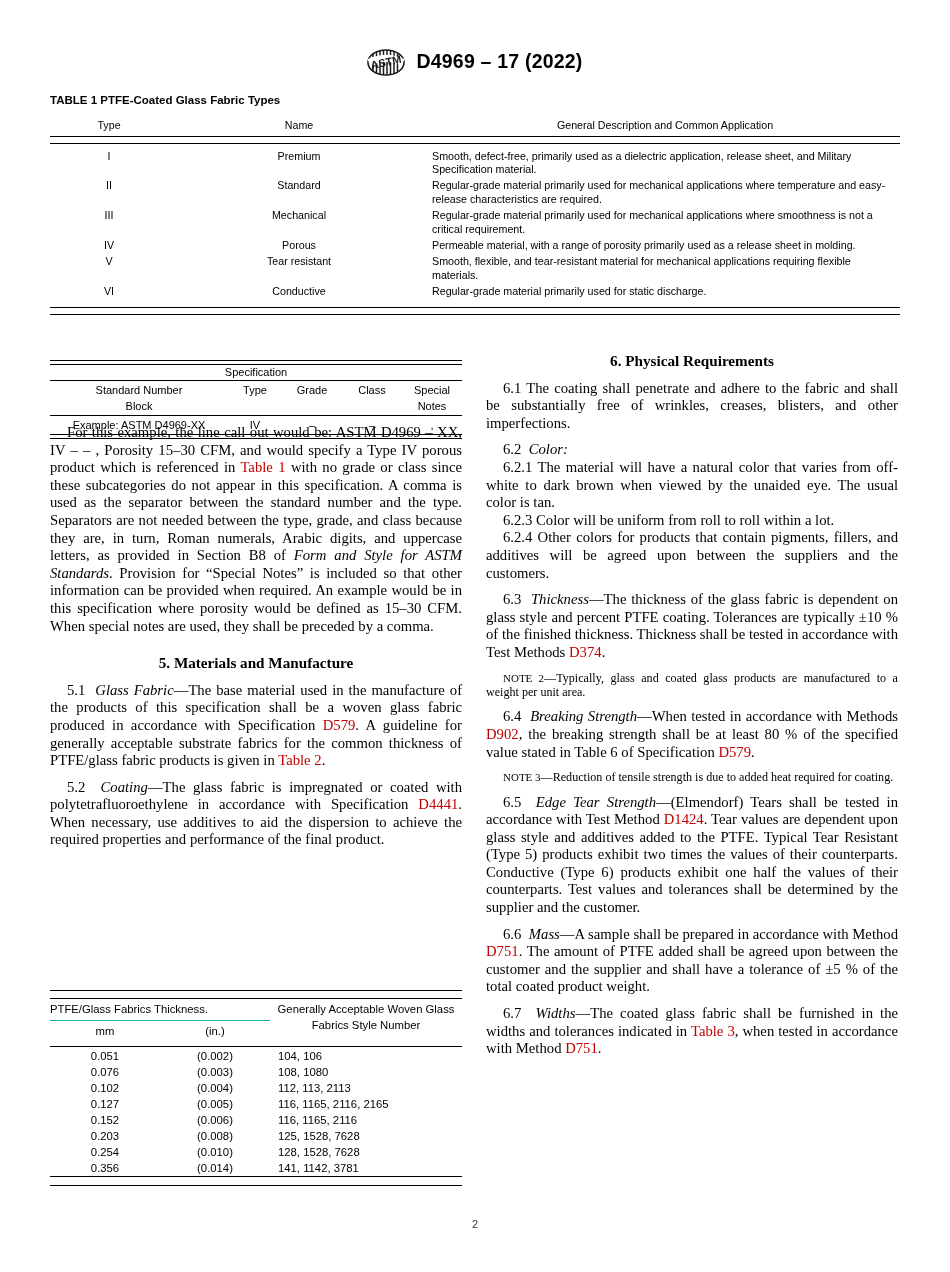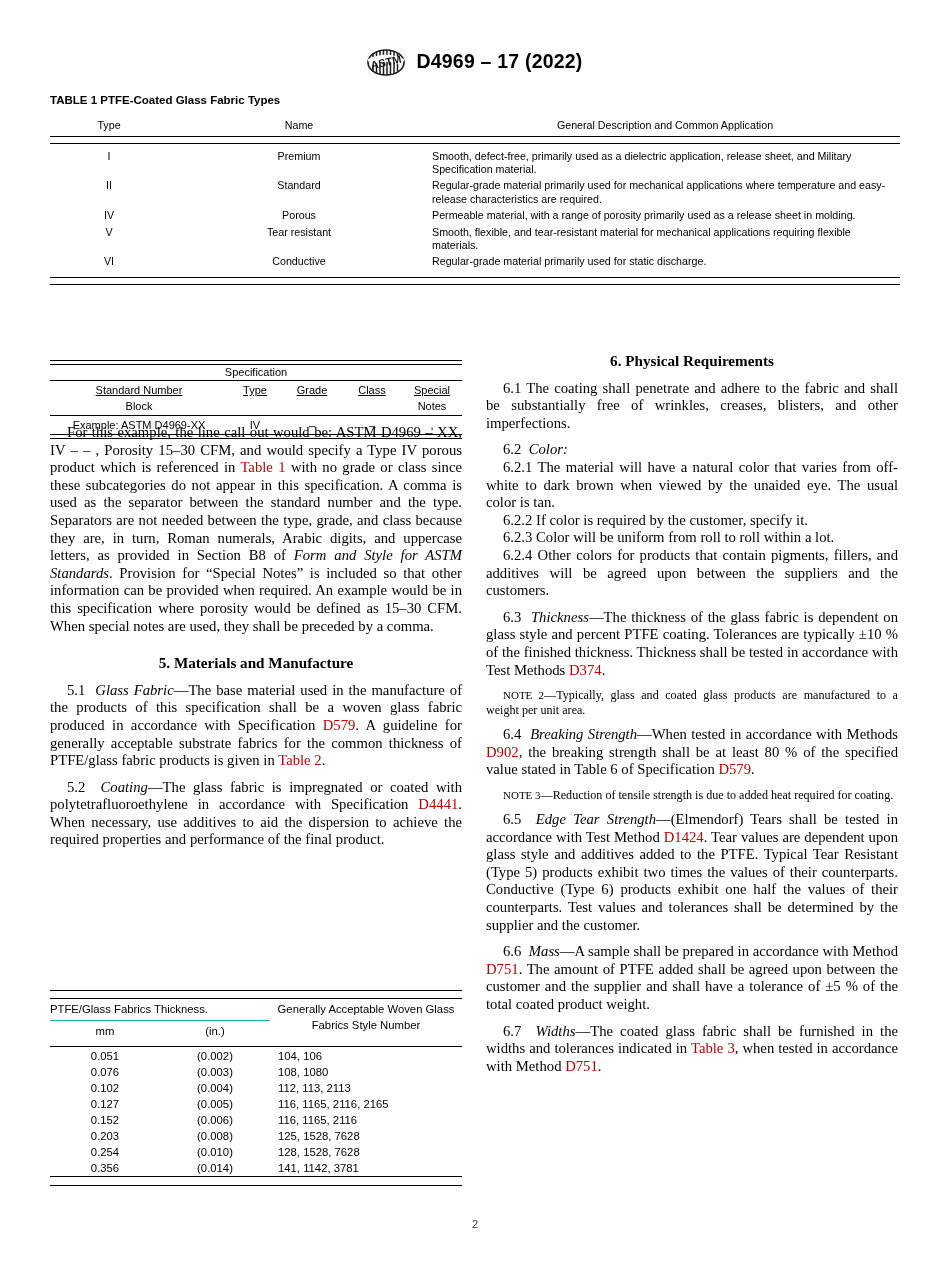--- a/index.html
+++ b/index.html
@@ -112,21 +112,21 @@
     width: 412px;
   }
   #spec-tbl { font-size: 11px; }
   #spec-tbl col.c-sn { width: 178px; }
   #spec-tbl col.c-ty { width: 54px; }
   #spec-tbl col.c-gr { width: 60px; }
   #spec-tbl col.c-cl { width: 60px; }
   #spec-tbl col.c-sp { width: 60px; }
   #spec-tbl td { text-align: center; line-height: 14px; }
   #spec-tbl .spanhead { padding-bottom: 1px; }
-  #spec-tbl .colhead { padding: 2px 0 2px 0; text-decoration: underline; }
+  #spec-tbl .colhead { padding: 2px 0 2px 0; }
   #spec-tbl .example-row td { padding: 2px 0 2px 0; }
 
   
   .col {
     position: absolute;
     width: 412px;
     font-size: 14.7px;
     line-height: 17.6px;
     text-align: justify;
     text-justify: inter-word;
@@ -262,20 +262,25 @@
           <td class="ctr">I</td>
           <td class="ctr">Premium</td>
           <td class="desc">Smooth, defect-free, primarily used as a dielectric application, release sheet, and Military Specification material.</td>
         </tr>
         <tr>
           <td class="ctr">II</td>
           <td class="ctr">Standard</td>
           <td class="desc">Regular-grade material primarily used for mechanical applications where temperature and easy-release characteristics are required.</td>
         </tr>
         <tr>
+          <td class="ctr">III</td>
+          <td class="ctr">Mechanical</td>
+          <td class="desc">Regular-grade material primarily used for mechanical applications where smoothness is not a critical requirement.</td>
+        </tr>
+        <tr>
           <td class="ctr">IV</td>
           <td class="ctr">Porous</td>
           <td class="desc">Permeable material, with a range of porosity primarily used as a release sheet in molding.</td>
         </tr>
         <tr>
           <td class="ctr">V</td>
           <td class="ctr">Tear resistant</td>
           <td class="desc">Smooth, flexible, and tear-resistant material for mechanical applications requiring flexible materials.</td>
         </tr>
         <tr>
@@ -433,21 +438,20 @@
     <h3 class="section">6.  Physical Requirements</h3>
 
     <div class="sec-gap-sm"></div>
 
     <p class="para"><span class="num">6.1</span><span>  The coating shall penetrate and adhere to the fabric and shall be substantially free of wrinkles, creases, blisters, and other imperfections.</span></p>
 
     <p class="para"><span class="num">6.2</span>&nbsp; <em class="term">Color:</em></p>
 
     <p class="para" style="margin-top:0;"><span class="num">6.2.1</span><span>  The material will have a natural color that varies from off-white to dark brown when viewed by the unaided eye. The usual color is tan.</span></p>
 
-    <p class="para" style="margin-top:0;"><span class="num">6.2.2</span><span>  If color is required by the customer, specify it.</span></p>
 
     <p class="para" style="margin-top:0;"><span class="num">6.2.3</span><span>  Color will be uniform from roll to roll within a lot.</span></p>
 
     <p class="para" style="margin-top:0;"><span class="num">6.2.4</span><span>  Other colors for products that contain pigments, fillers, and additives will be agreed upon between the suppliers and the customers.</span></p>
 
     <p class="para"><span class="num">6.3</span>&nbsp; <em class="term">Thickness</em><span>—The thickness of the glass fabric is dependent on glass style and percent PTFE coating. Tolerances are typically ±10 % of the finished thickness. Thickness shall be tested in accordance with Test Methods </span><span class="ref">D374</span><span>.</span></p>
 
     <div style="height:9px;"></div>
 
     <p class="note"><span class="note-lbl">NOTE 2</span><span>—Typically, glass and coated glass products are manufactured to a weight per unit area.</span></p>

